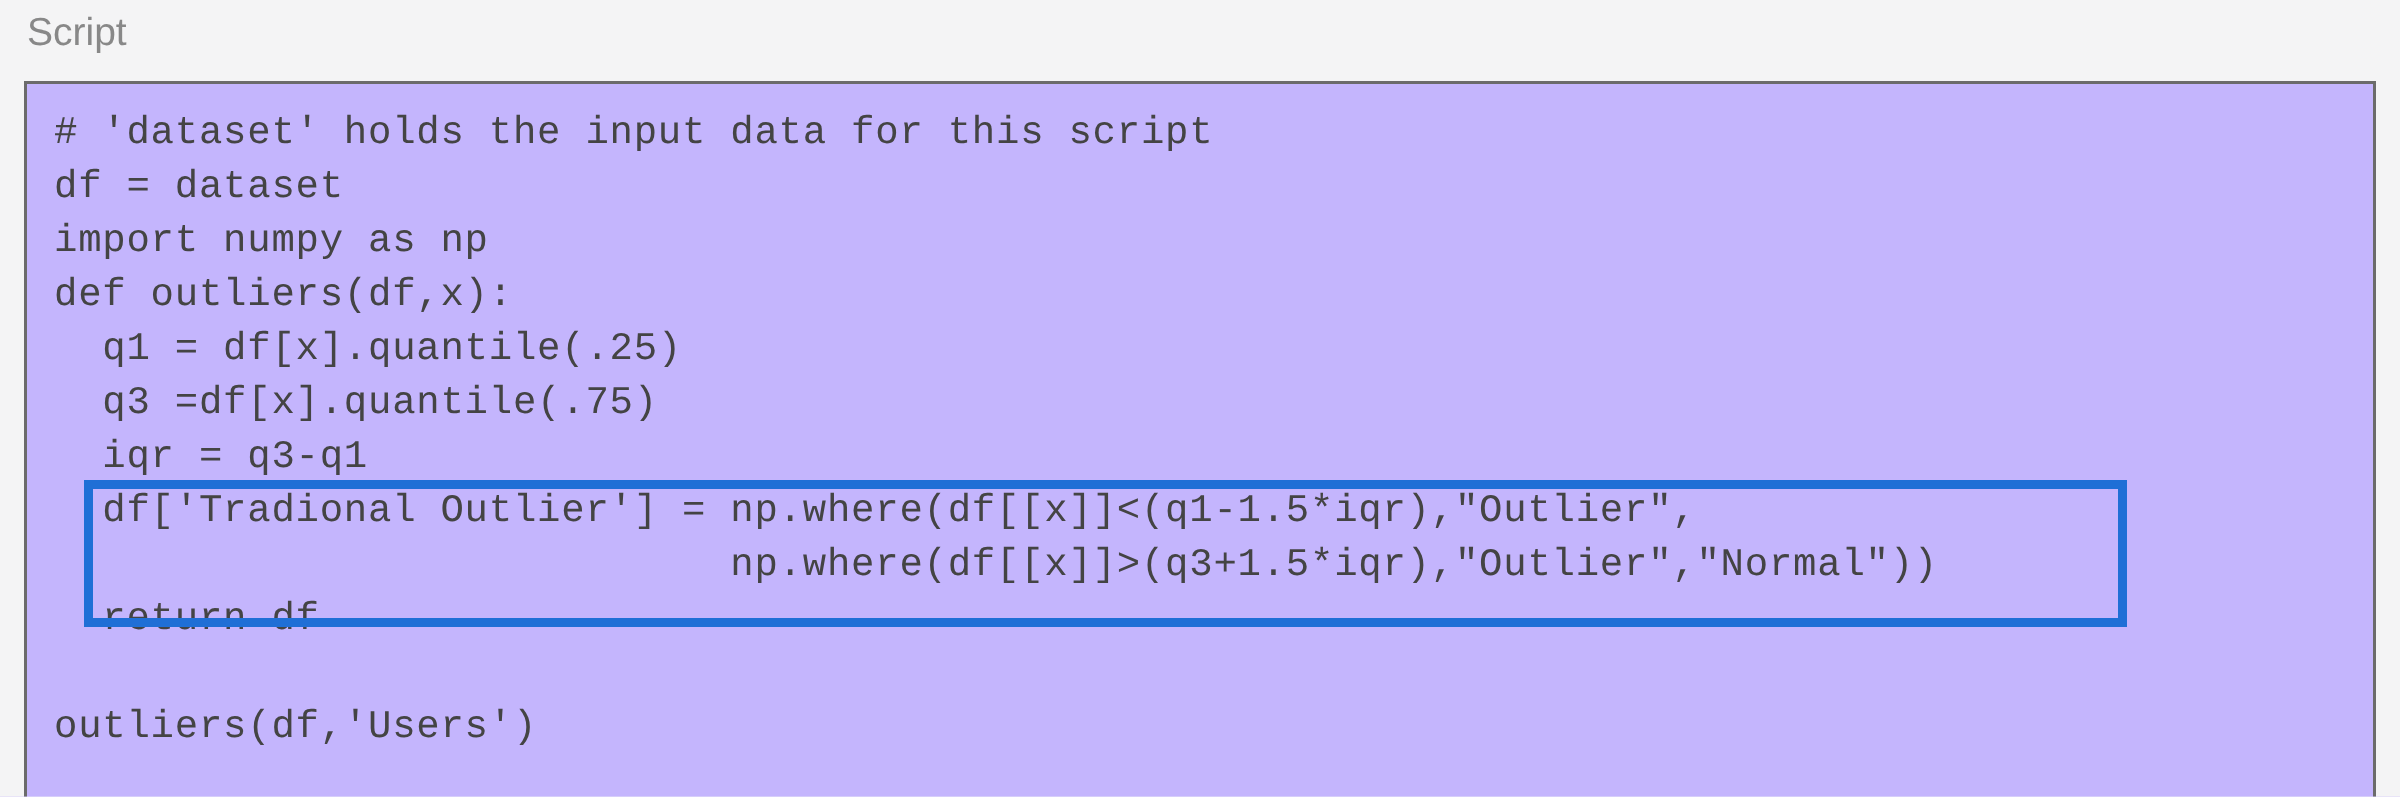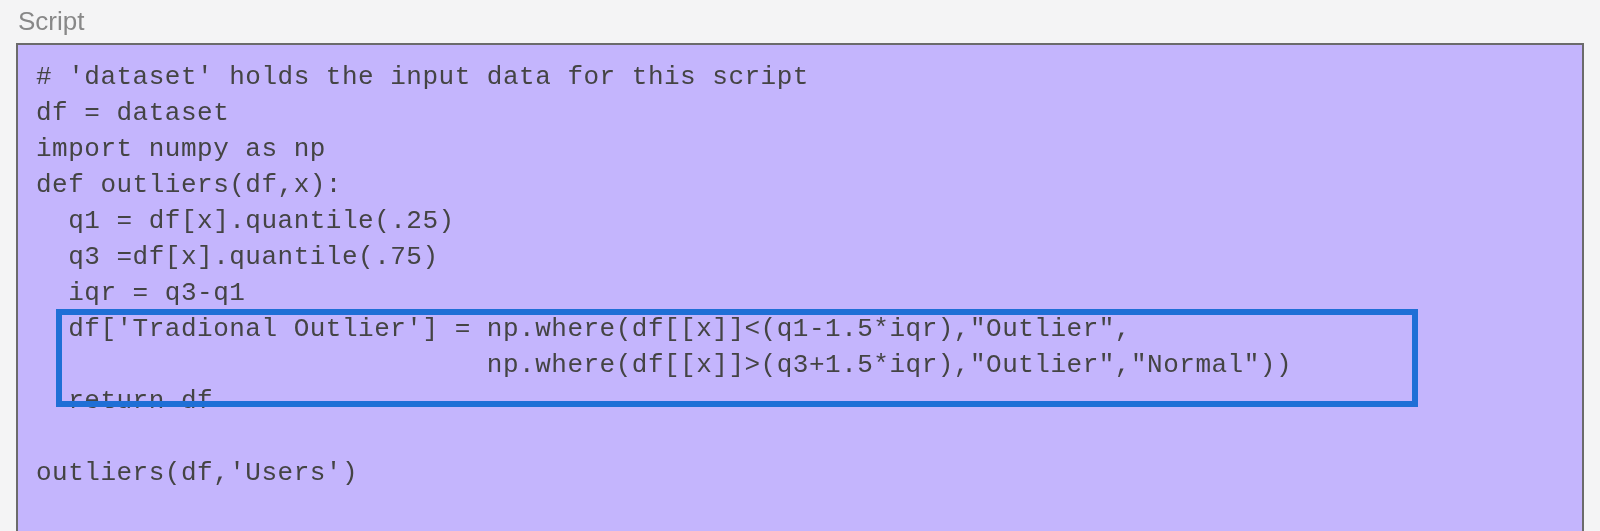--- a/index.html
+++ b/index.html
@@ -10,21 +10,21 @@
       font-family: "Segoe UI", Arial, sans-serif;
       overflow: hidden;
     }
     .panel {
       padding: 6px 16px 16px 16px;
     }
     .panel-label {
       color: #888;
       font-size: 26px;
       font-weight: 400;
-      margin-bottom: 6px;
+      margin-bottom: 17px;
       margin-left: 2px;
     }
     .editor {
       position: relative;
       background: #c4b5fd;
       border: 2px solid #6b6b6b;
       width: 100%;
       height: 507px;
       padding: 14px 18px 14px 18px;
     }

